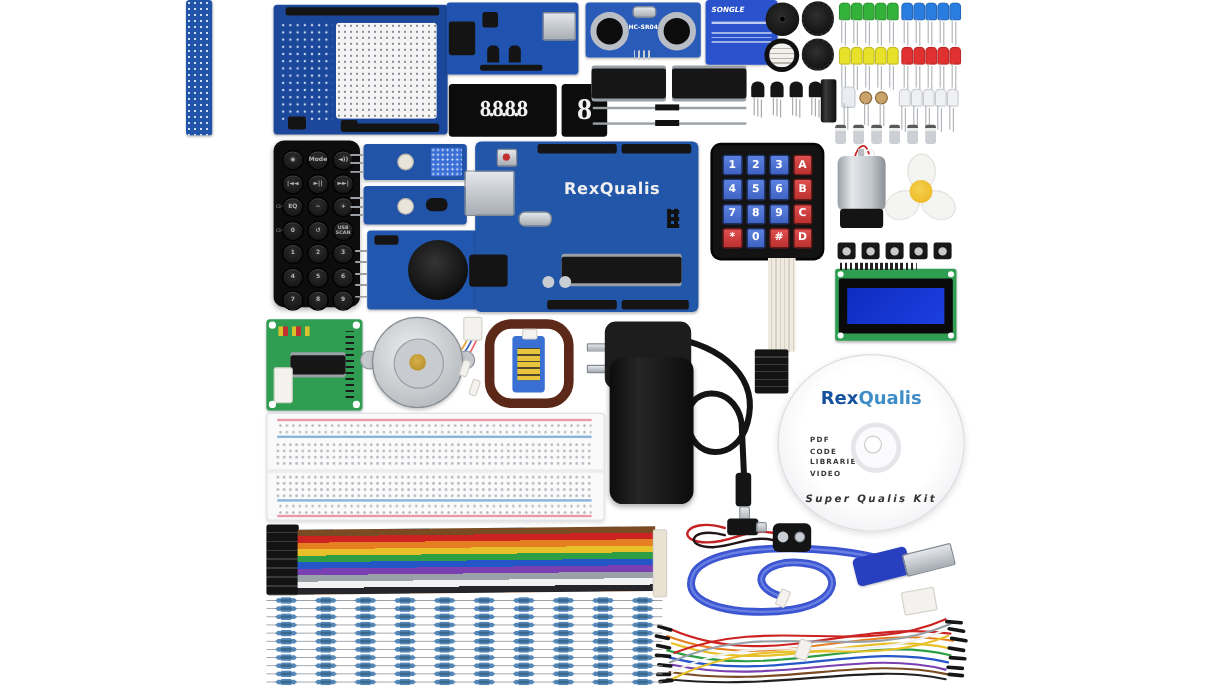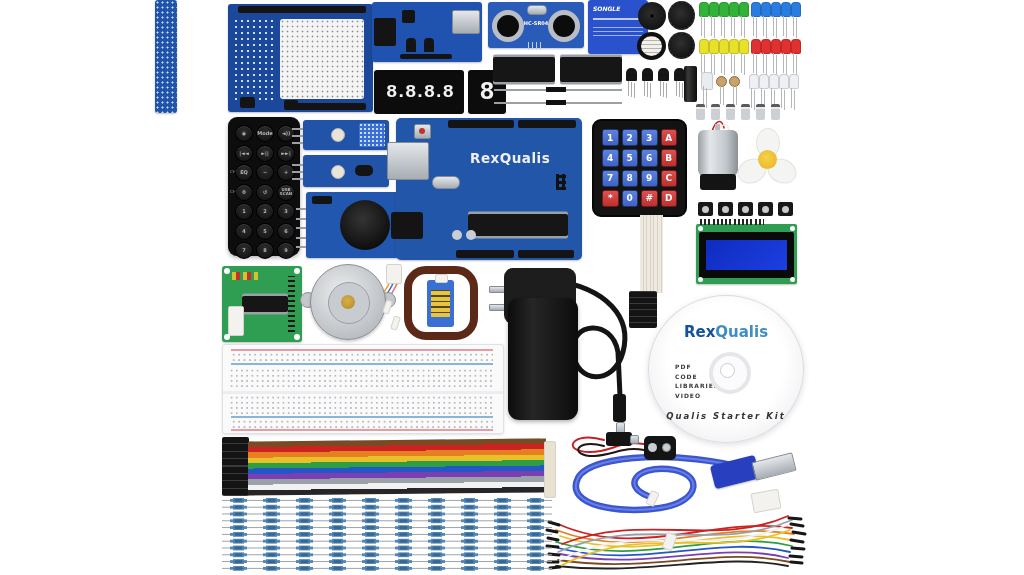--- a/index.html
+++ b/index.html
@@ -19,21 +19,21 @@
   .led::before{content:"";position:absolute;left:1px;top:0;width:8px;height:13px;
                border-radius:4px 4px 2px 2px;background:var(--c);border:1px solid rgba(0,0,0,.15)}
   .led::after{content:"";position:absolute;left:3px;top:14px;width:1px;height:20px;background:#b4b8bc;
               box-shadow:3px 2px 0 #b4b8bc}
   .led.big::before{width:10px;height:16px}
   .ldr{position:absolute;width:9px;height:9px;border-radius:50%;background:#caa36a;border:1px solid #8a6a3a}
   .ldr::after{content:"";position:absolute;left:3px;top:9px;width:1px;height:18px;background:#b4b8bc;box-shadow:3px 1px 0 #b4b8bc}
 
   
   .sseg{position:absolute;background:#0c0c0c;border-radius:3px;color:#f2f2f2;
-        font-family:Liberation Mono, monospace;font-weight:bold;
+        font-family:Liberation Serif, serif;font-weight:bold;
         display:flex;align-items:center;justify-content:center}
 
   
   .remote{position:absolute;left:228px;top:117px;width:72px;height:139px;background:#0d0d0d;
           border-radius:9px;box-shadow:0 2px 4px rgba(0,0,0,.3)}
   .remote .grid{position:absolute;left:7px;top:8px;right:7px;bottom:8px;display:grid;
           grid-template-columns:repeat(3,1fr);row-gap:2.5px;column-gap:3px}
   .rbtn{width:16px;height:15px;border-radius:50%;background:radial-gradient(circle at 50% 35%,#2c2c2c,#101010);
         border:1px solid #000;box-shadow:inset 0 1px 0 #3d3d3d;color:#b5b5b5;font-size:5px;
         display:flex;align-items:center;justify-content:center;justify-self:center;text-align:center;line-height:1}
@@ -470,21 +470,21 @@
       <span style="color:#16519e">Rex</span><span style="color:#3f8dc6">Qualis</span>
     </div>
     <div class="cdfeat">
       <div>PDF</div>
       <div>CODE</div>
       <div>LIBRARIES</div>
       <div>VIDEO</div>
     </div>
     <div class="hub"></div>
     <div class="hole"></div>
-    <div class="cdtitle">Qualis Starter Kit</div>
+    <div class="cdtitle">Super Qualis Kit</div>
   </div>
 
   
   <div class="abs" style="left:640px;top:215px;width:23px;height:78px;background:#efeae0;
        background-image:repeating-linear-gradient(90deg,transparent 0 2.6px,#d8d2c4 2.6px 3.6px)"></div>
   <div class="blk" style="left:629px;top:291px;width:28px;height:37px;background:repeating-linear-gradient(0deg,#141414 0 5.2px,#3a3a3a 5.2px 6.2px)"></div>
 
   
   <div class="bboard">
     <div class="railline" style="top:4px;background:#e89aa6"></div>

